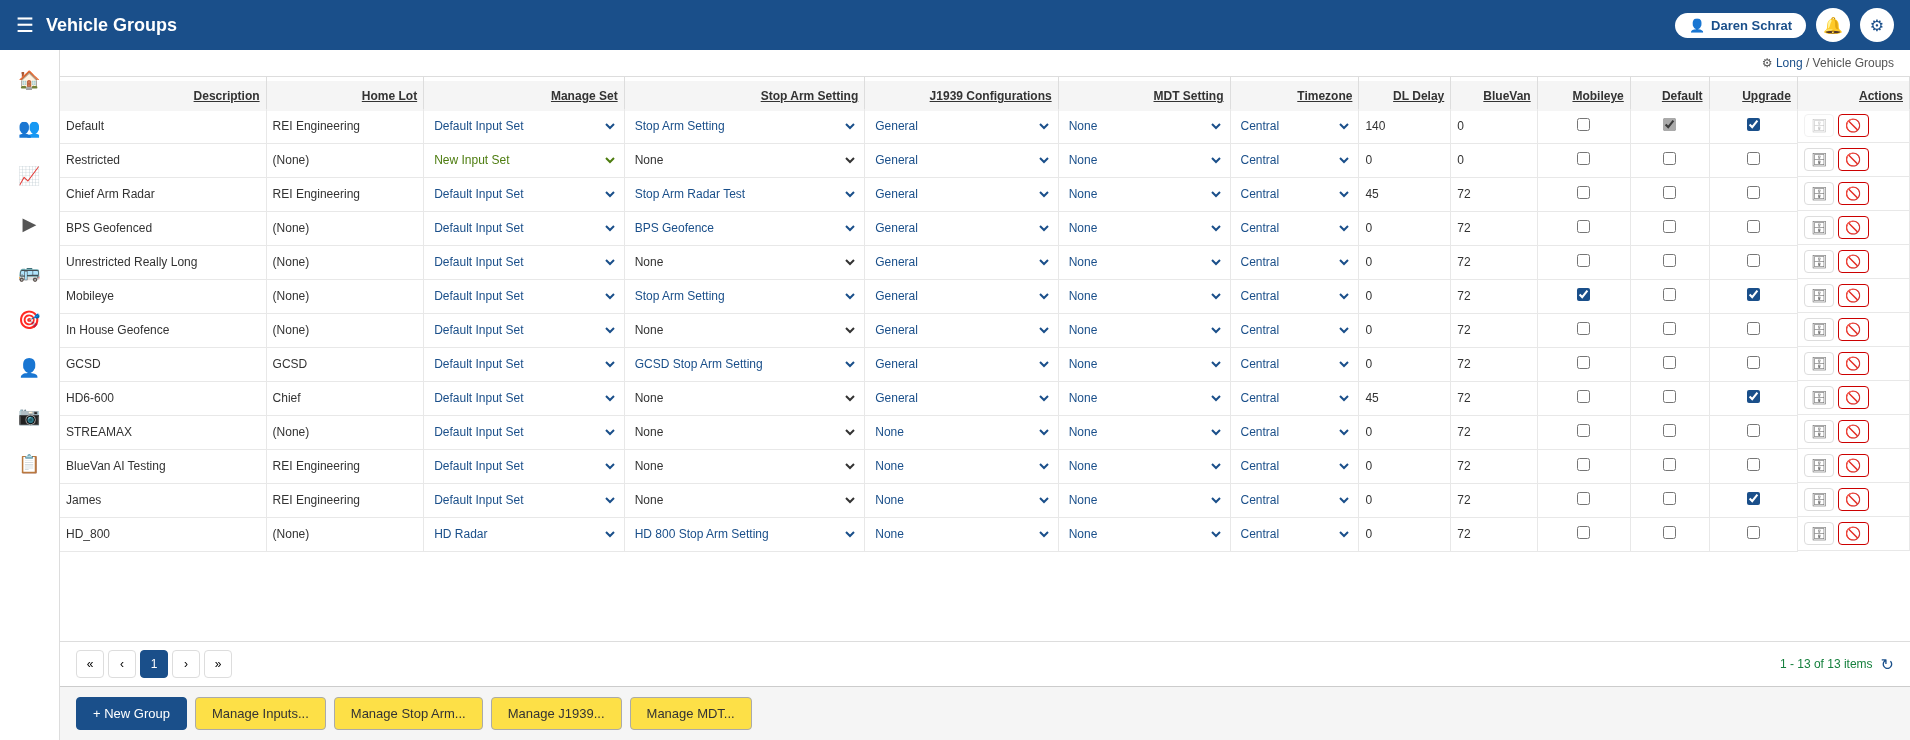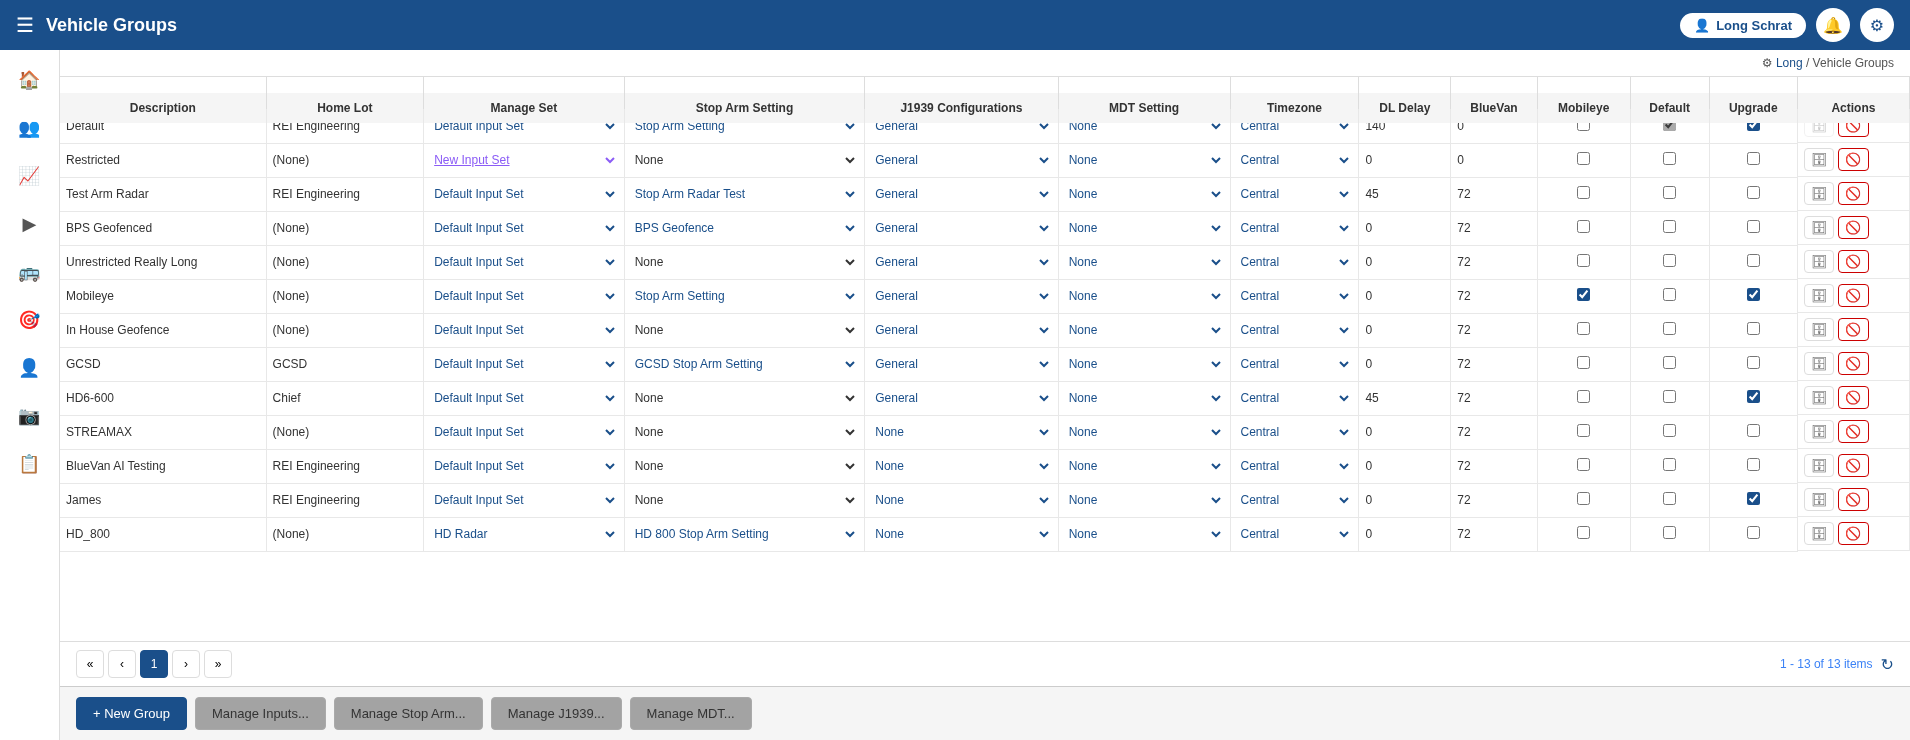--- a/index.html
+++ b/index.html
@@ -99,27 +99,28 @@
     table {
       width: 100%;
       border-collapse: collapse;
       font-size: 12px;
     }
     thead th {
       background: #f5f5f5;
       border-bottom: 2px solid #ddd;
       border-right: 1px solid #ddd;
       padding: 8px 6px;
-      text-align: center;
+      text-align: right;
       font-weight: bold;
       color: #333;
       white-space: nowrap;
       position: sticky;
-      top: 16px;
+      top: 4px;
       z-index: 1;
+      text-decoration: underline;
     }
     tbody td {
       border-bottom: 1px solid #e8e8e8;
       border-right: 1px solid #e8e8e8;
       padding: 5px 6px;
       color: #333;
       vertical-align: middle;
     }
 
     .dropdown-cell {
@@ -170,37 +171,37 @@
       border: 1px solid #ddd;
       background: white;
       cursor: pointer;
       border-radius: 4px;
       display: flex;
       align-items: center;
       justify-content: center;
       font-size: 12px;
     }
     .page-btn.active { background: #1a4f8a; color: white; border-color: #1a4f8a; }
-    .page-info { font-size: 12px; color: #3b82f6; text-align: right; }
+    .page-info { font-size: 12px; color: #15803d; text-align: right; }
     .refresh-btn { color: #1a4f8a; background: none; border: none; cursor: pointer; font-size: 16px; }
 
     
     .bottom-toolbar {
       background: #f5f5f5;
       border-top: 1px solid #ccc;
       padding: 10px 16px;
       display: flex;
       align-items: center;
       gap: 8px;
       flex-shrink: 0;
     }
     .toolbar-btn {
       padding: 8px 16px;
       border: 1px solid #aaa;
-      background: #a3a3a3;
+      background: #fde047;
       border-radius: 4px;
       cursor: pointer;
       font-size: 13px;
       color: #333;
       white-space: nowrap;
     }
     .toolbar-btn.primary { background: #1a4f8a; color: white; border-color: #1a4f8a; }
     input[type=checkbox] { accent-color: #1a4f8a; }
 
     .menu-icon { font-size: 20px; cursor: pointer; color: white; }
@@ -221,21 +222,21 @@
   </style>
 </head>
 <body>
 
 <div class="top-nav">
   <span class="menu-icon">☰</span>
   <span class="top-nav-title">Vehicle Groups</span>
   <div class="top-nav-right">
     <button class="user-btn">
       <span>👤</span>
-      <span>Long Schrat</span>
+      <span>Daren Schrat</span>
     </button>
     <button class="icon-btn">🔔</button>
     <button class="icon-btn">⚙</button>
   </div>
 </div>
 
 <div class="main-layout">
 
   <div class="sidebar">
     <div class="sidebar-icon">🏠</div>
@@ -314,21 +315,21 @@
               <td class="col-actions" style="display: flex; gap: 4px; align-items: center;">
                 <button class="action-btn" disabled="" title="Archive" style="font-size: 13px;">🗄</button>
                 <button class="action-btn delete" title="Delete" style="font-size: 13px;">🚫</button>
               </td>
             </tr>
             <tr>
               <td class="col-desc">Restricted</td>
               <td class="col-lot">(None)</td>
               <td class="col-input">
                 <div class="dropdown-cell">
-                  <select style="color: #8b5cf6; text-decoration: underline;"><option>New Input Set</option></select>
+                  <select style="color: #4d7c0f;"><option>New Input Set</option></select>
                 </div>
               </td>
               <td class="col-stop">
                 <div class="dropdown-cell">
                   <select class="none-val"><option>None</option></select>
                 </div>
               </td>
               <td class="col-j1939">
                 <div class="dropdown-cell">
                   <select><option>General</option></select>
@@ -348,21 +349,21 @@
               <td class="col-cap">0</td>
               <td class="col-mobile checkbox-cell"><input type="checkbox" style=""></td>
               <td class="col-default checkbox-cell"><input type="checkbox" style=""></td>
               <td class="col-upgrade checkbox-cell"><input type="checkbox" style=""></td>
               <td class="col-actions" style="display: flex; gap: 4px; align-items: center;">
                 <button class="action-btn" title="Archive" style="font-size: 13px;">🗄</button>
                 <button class="action-btn delete" title="Delete" style="font-size: 13px;">🚫</button>
               </td>
             </tr>
             <tr>
-              <td class="col-desc">Test Arm Radar</td>
+              <td class="col-desc">Chief Arm Radar</td>
               <td class="col-lot">REI Engineering</td>
               <td class="col-input">
                 <div class="dropdown-cell">
                   <select><option>Default Input Set</option></select>
                 </div>
               </td>
               <td class="col-stop">
                 <div class="dropdown-cell">
                   <select style="color: rgb(26, 79, 138);"><option>Stop Arm Radar Test</option></select>
                 </div>

